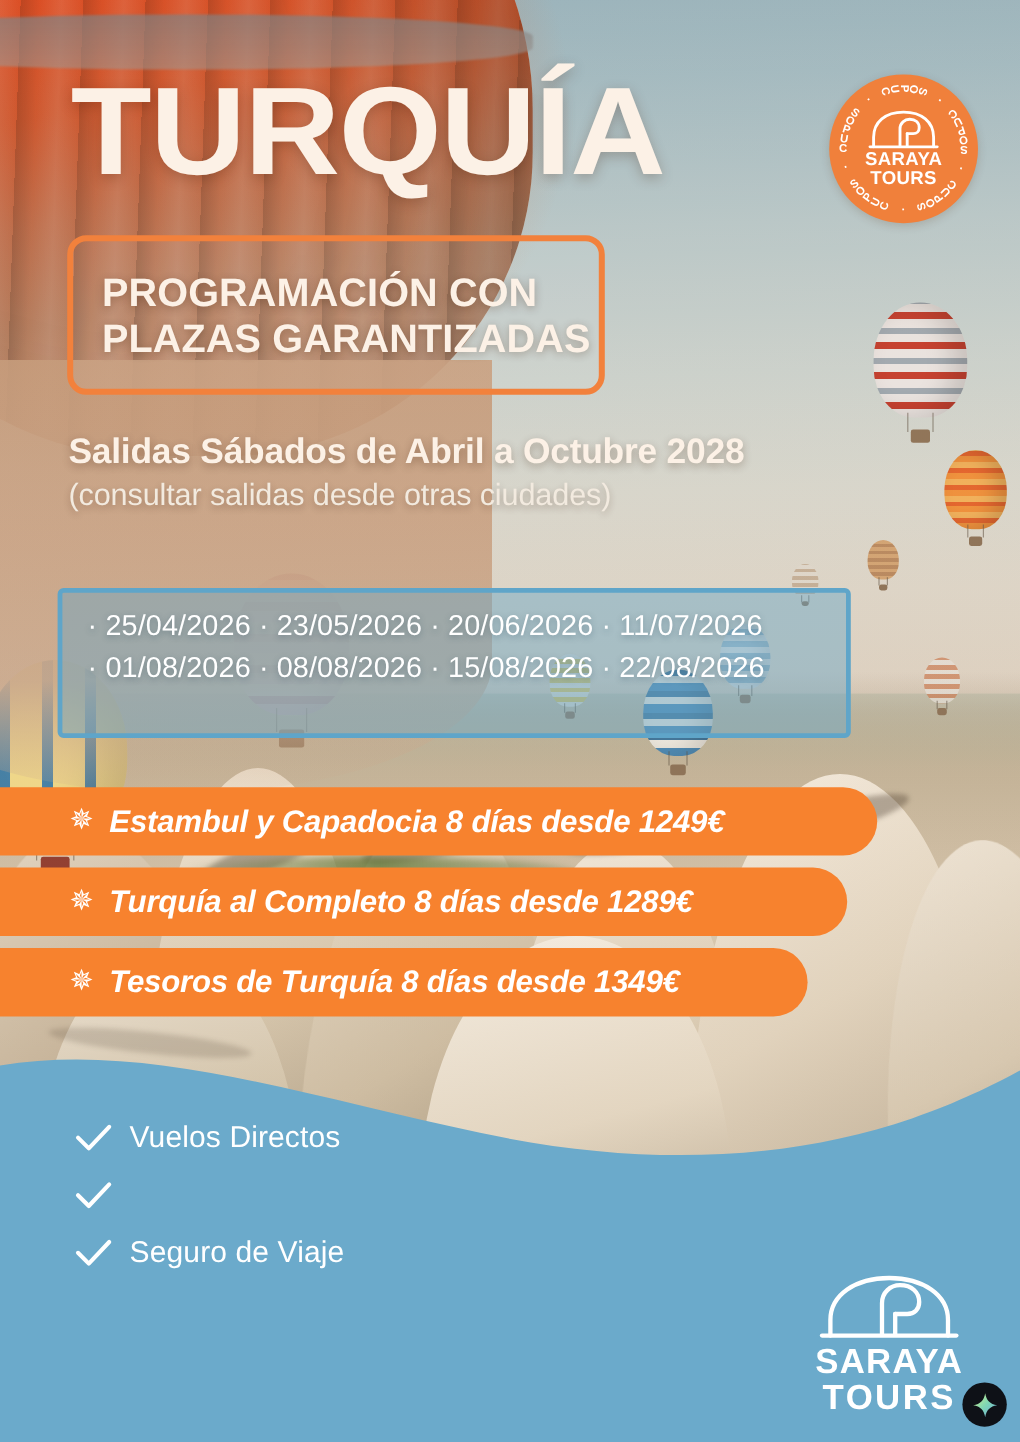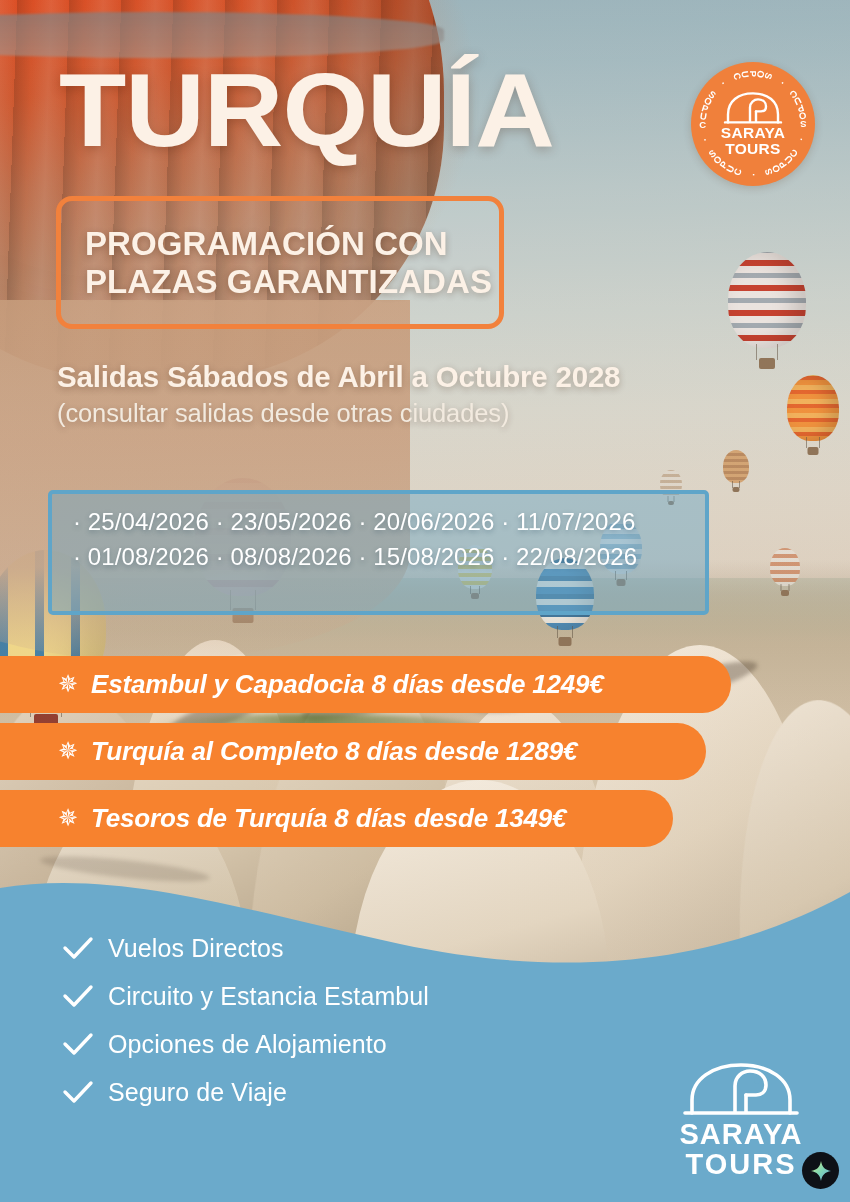--- a/index.html
+++ b/index.html
@@ -515,27 +515,20 @@
     <div class="feature">
       <svg class="check" viewBox="0 0 32 24">
           <path d="M3 12 L12 21 L29 3" fill="none" stroke="#fff" stroke-width="3.4" stroke-linecap="round" stroke-linejoin="round"></path>
         </svg>
       <span class="feature-label">Vuelos Directos</span>
     </div>
     <div class="feature">
       <svg class="check" viewBox="0 0 32 24">
           <path d="M3 12 L12 21 L29 3" fill="none" stroke="#fff" stroke-width="3.4" stroke-linecap="round" stroke-linejoin="round"></path>
         </svg>
-      <span class="feature-label">Circuito y Estancia Estambul</span>
-    </div>
-    <div class="feature">
-      <svg class="check" viewBox="0 0 32 24">
-          <path d="M3 12 L12 21 L29 3" fill="none" stroke="#fff" stroke-width="3.4" stroke-linecap="round" stroke-linejoin="round"></path>
-        </svg>
-      <span class="feature-label">Opciones de Alojamiento</span>
     </div>
     <div class="feature">
       <svg class="check" viewBox="0 0 32 24">
           <path d="M3 12 L12 21 L29 3" fill="none" stroke="#fff" stroke-width="3.4" stroke-linecap="round" stroke-linejoin="round"></path>
         </svg>
       <span class="feature-label">Seguro de Viaje</span>
     </div>
   </div>
 
   <div class="logo">

